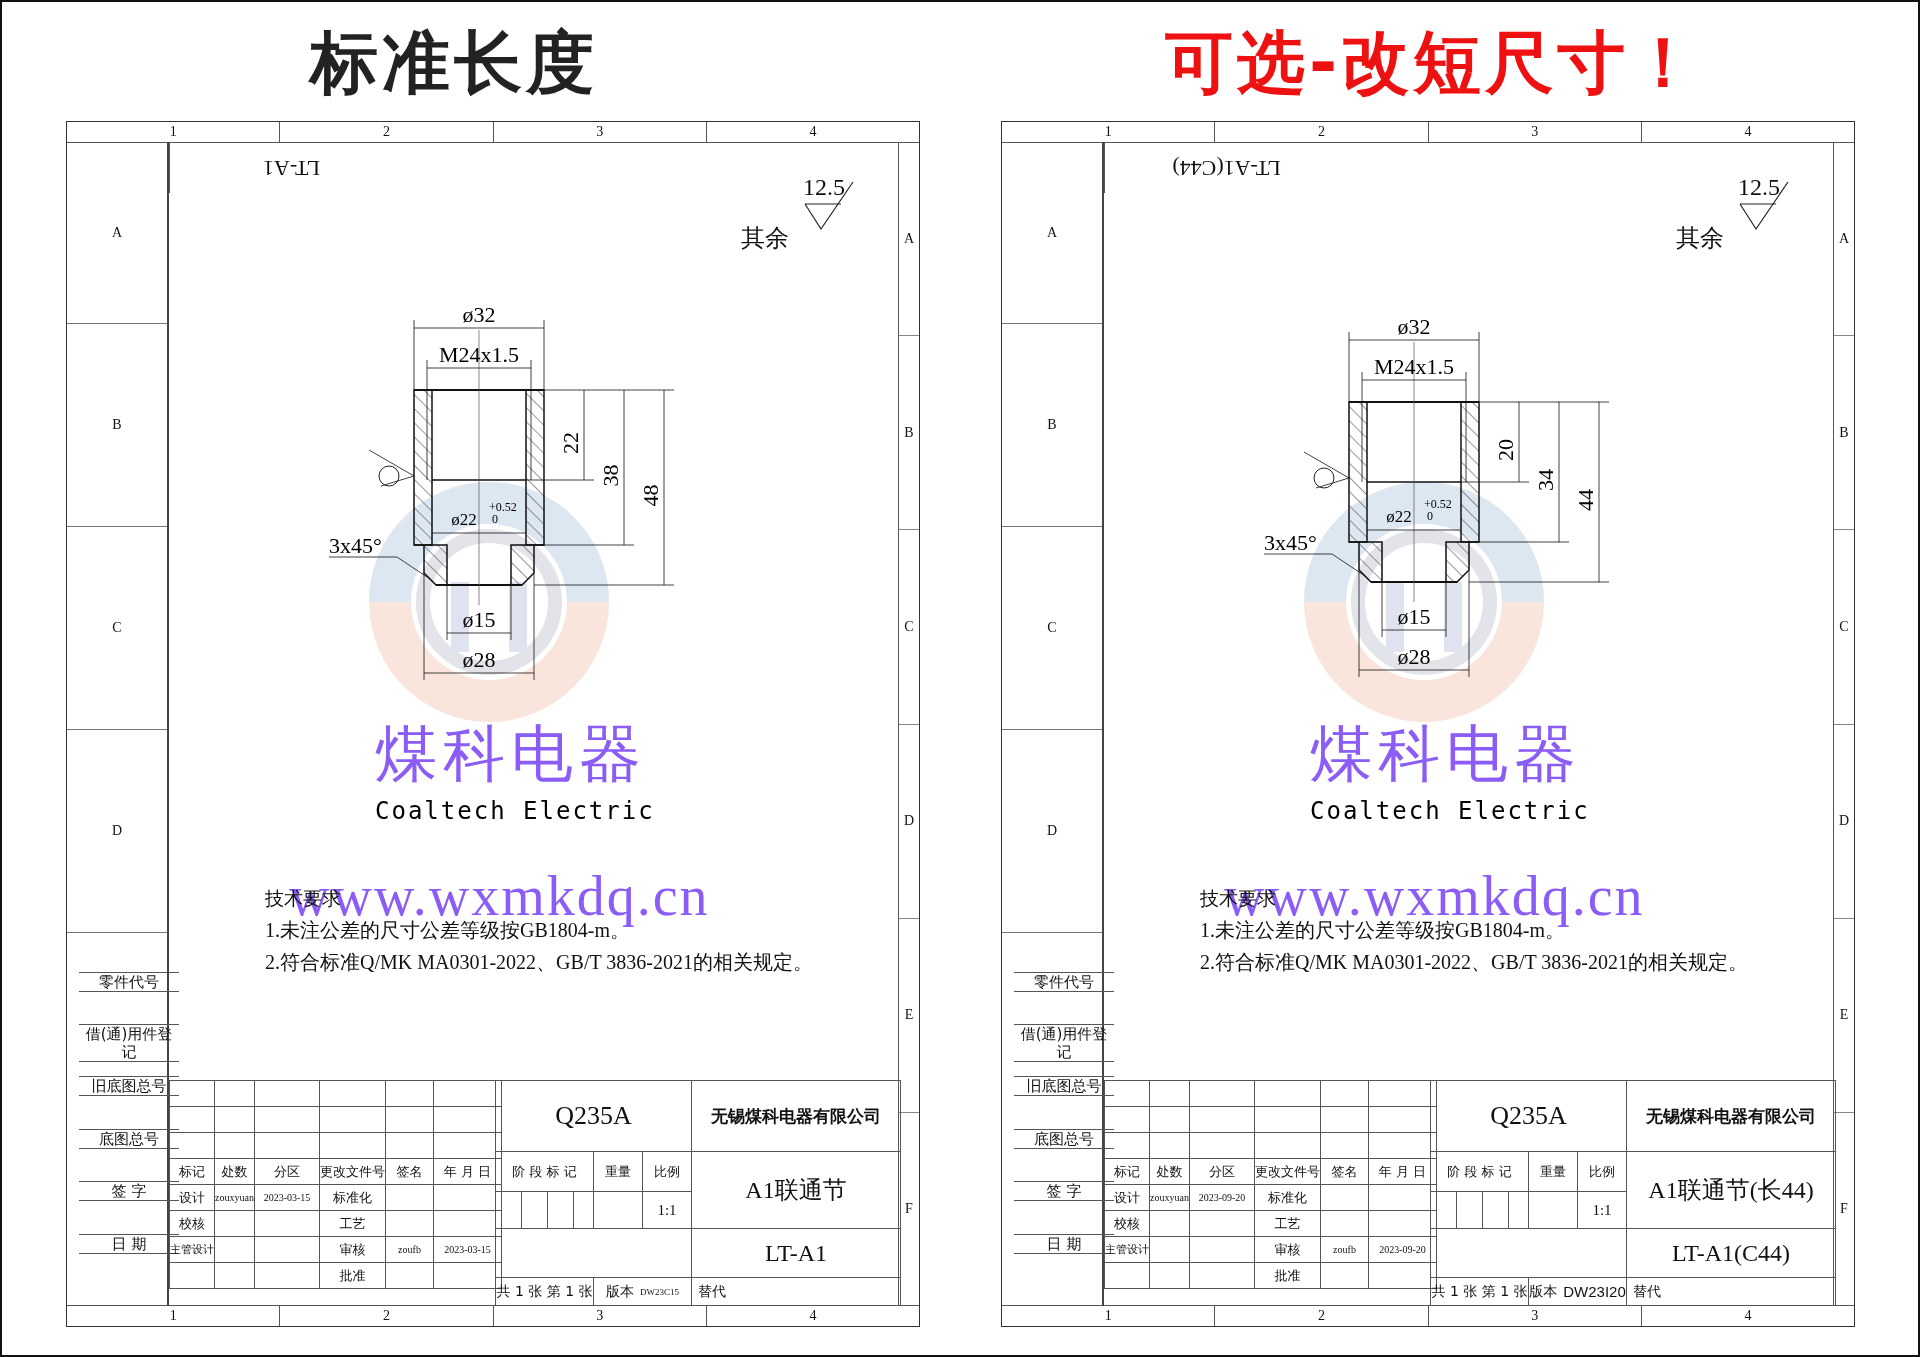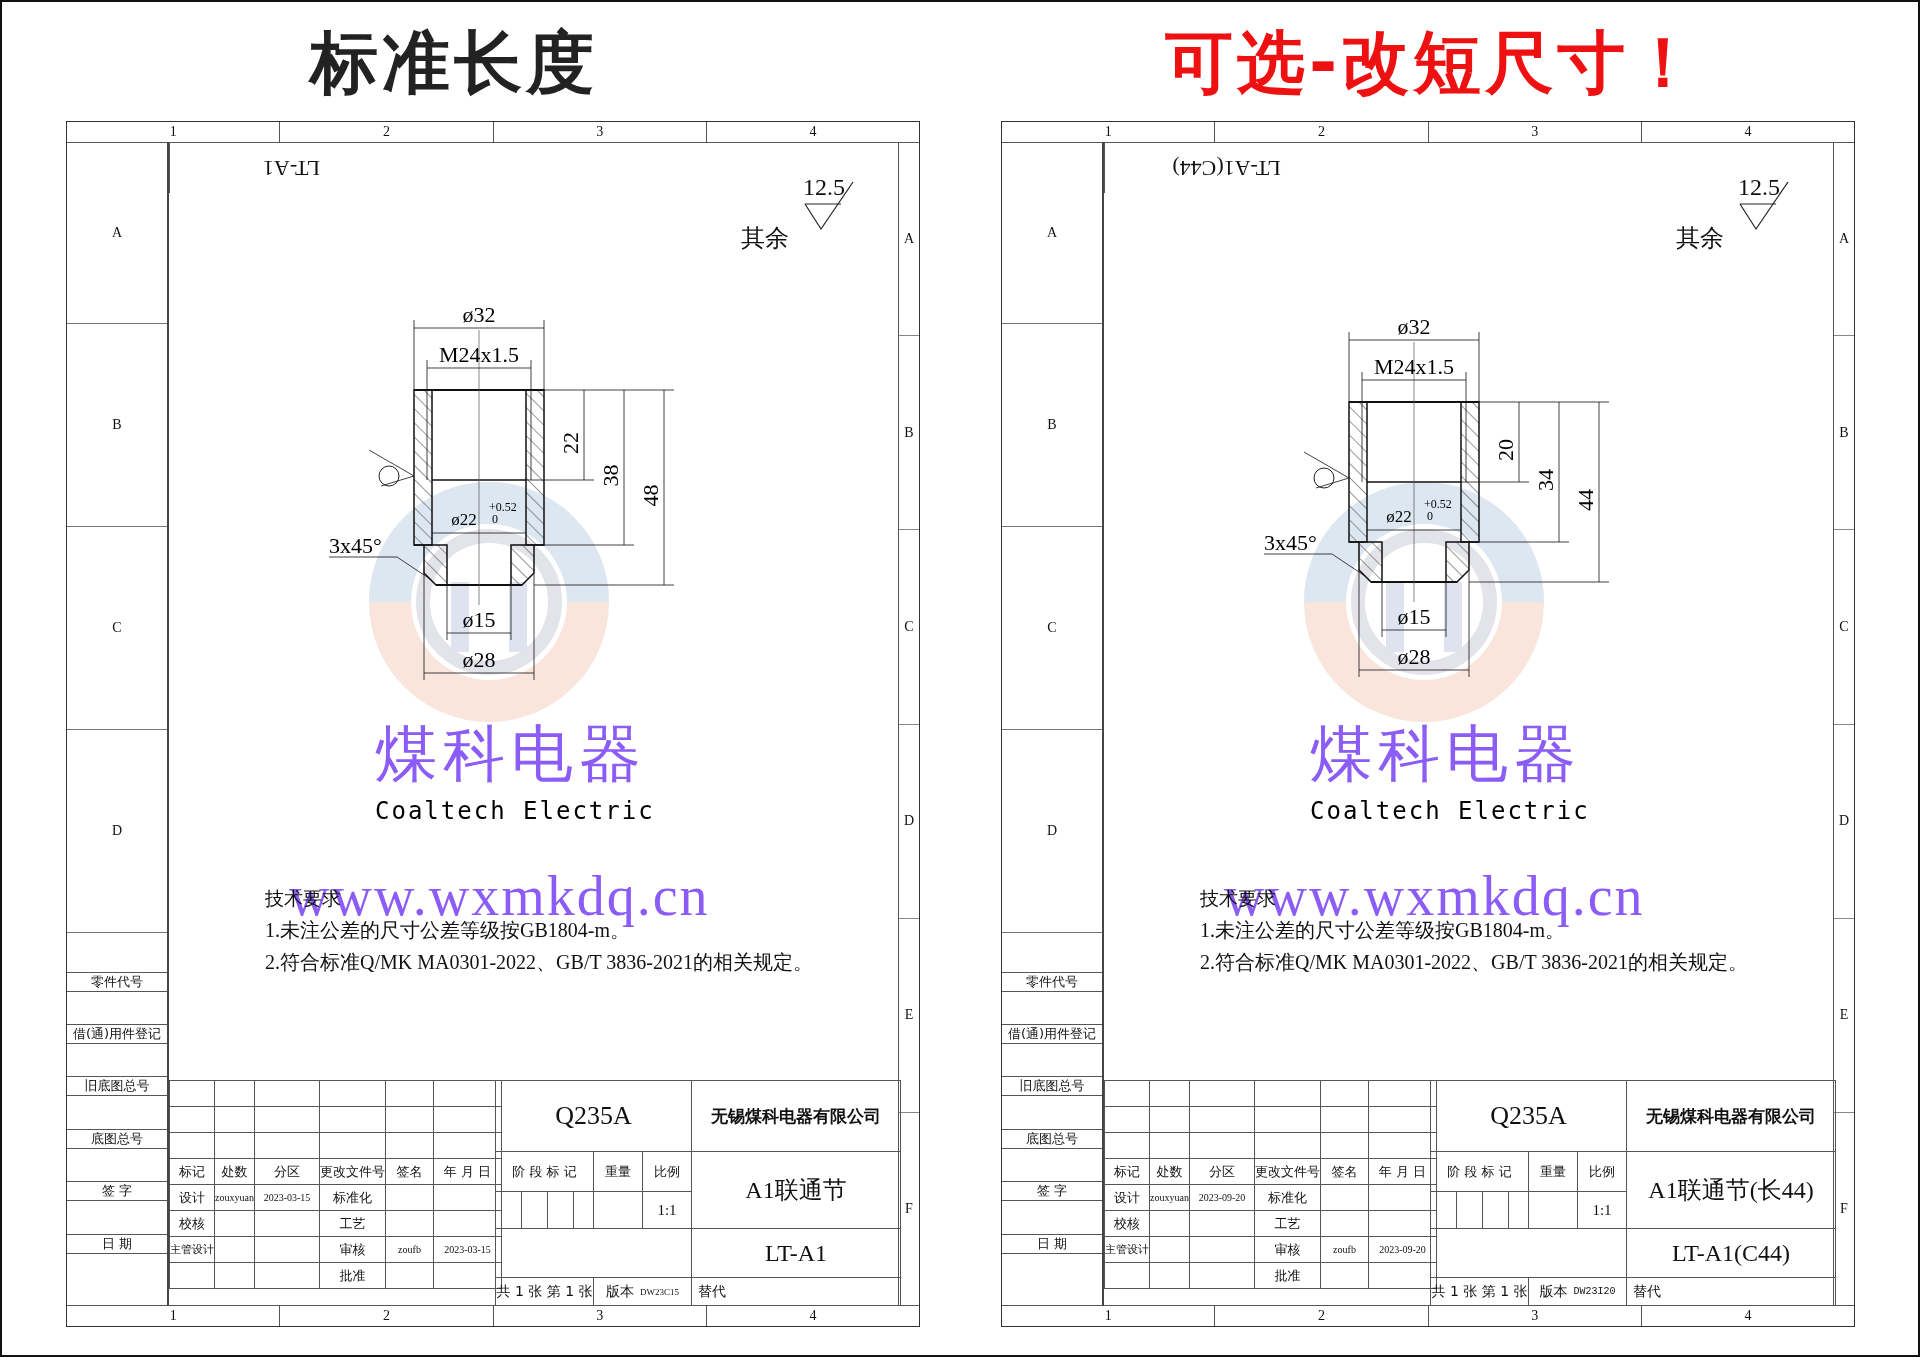--- a/index.html
+++ b/index.html
@@ -14,21 +14,21 @@
   .colbar{position:absolute;left:0;right:0;height:20px;display:flex;}
   .colbar.top{top:0;border-bottom:1px solid #555;}
   .colbar.bottom{bottom:0;border-top:1px solid #555;}
   .colbar .c{flex:1;text-align:center;font-size:14px;line-height:20px;border-right:1px solid #555;}
   .colbar .c:last-child{border-right:none;}
   .rowbar-right{position:absolute;right:0;top:20px;bottom:20px;width:20px;border-left:1px solid #555;display:flex;flex-direction:column;}
   .rowbar-right .r{flex:1;border-bottom:1px solid #888;display:flex;align-items:center;justify-content:center;font-size:14px;}
   .rowbar-right .r:last-child{border-bottom:none;}
   .leftstrip{position:absolute;left:0;top:20px;width:100px;bottom:20px;border-right:2.5px solid #444;}
   .leftstrip .zone{position:absolute;left:0;width:100px;border-bottom:1px solid #777;display:flex;align-items:center;justify-content:center;font-size:14px;}
-  .leftstrip .lbl{position:absolute;left:0;width:100px;border-top:1.5px solid #555;border-bottom:1.5px solid #555;text-align:center;font-family:"DejaVu Sans",sans-serif;font-size:13px;line-height:18px;}
+  .leftstrip .lbl{position:absolute;left:12px;width:100px;border-top:1.5px solid #555;border-bottom:1.5px solid #555;text-align:center;font-family:"DejaVu Sans",sans-serif;font-size:15px;line-height:18px;}
   .drawframe{position:absolute;left:102px;top:20px;right:20px;bottom:20px;}
   .codebox{position:absolute;left:0;top:0;width:243px;height:50px;border-right:1px solid #555;border-bottom:1px solid #555;display:flex;align-items:center;justify-content:center;font-size:22px;transform:rotate(180deg);}
   .codebox span{display:inline-block;}
   .rough{position:absolute;right:28px;top:32px;width:130px;height:70px;}
   .rough .txt{position:absolute;left:0;top:20px;font-family:"DejaVu Sans",sans-serif;font-size:24px;margin-top:28px;}
   .rough .val{position:absolute;left:62px;top:0;font-size:24px;}
   .watermark-cn{position:absolute;font-family:"DejaVu Sans",sans-serif;font-size:62px;color:#8b5cf6;letter-spacing:6px;}
   .watermark-en{position:absolute;font-family:"DejaVu Sans Mono",monospace;font-size:24px;color:#000000;letter-spacing:2px;}
   .watermark-url{position:absolute;font-family:"Liberation Serif",serif;font-size:56px;color:#8b5cf6;letter-spacing:2px;}
   .reqs{position:absolute;font-family:"Liberation Serif","DejaVu Serif",serif;font-size:20px;line-height:32px;color:#111;}
@@ -501,20 +501,20 @@
           <div class="rb-cell" style="left:52px;top:111px;width:27px;height:38px;"></div>
           <div class="rb-cell" style="left:78px;top:111px;width:21px;height:38px;"></div>
           <div class="rb-cell" style="left:98px;top:111px;width:50px;height:38px;"></div>
           <div class="rb-cell" style="left:147px;top:111px;width:50px;height:38px;font-size:15px;">1:1</div>
           <div class="rb-cell" style="left:196px;top:71px;width:210px;height:78px;font-size:24px;">A1联通节(长44)</div>
           <div class="rb-cell" style="left:0;top:148px;width:197px;height:50px;"></div>
           <div class="rb-cell" style="left:196px;top:148px;width:210px;height:50px;font-size:24px;">LT-A1(C44)</div>
           <div class="rb-cell" style="left:0;top:197px;width:99px;height:29px;font-size:14px;font-family:'DejaVu Sans',sans-serif;">共 1 张  第 1 张</div>
           <div class="rb-cell" style="left:98px;top:197px;width:99px;height:29px;font-size:14px;font-family:'DejaVu Sans',sans-serif;gap:6px;">
             <span>版本</span>
-            <span style="font-size:10px;font-family:Liberation Mono, monospace;">DW23I20</span>
+            <span style="font-size:15px;font-family:Liberation Sans, sans-serif;">DW23I20</span>
           </div>
           <div class="rb-cell" style="left:196px;top:197px;width:210px;height:29px;font-size:14px;font-family:'DejaVu Sans',sans-serif;justify-content:flex-start;padding-left:6px;">替代</div>
         </div>
       </div>
     </div>
   </div>
 </div>
 
 </body></html>

